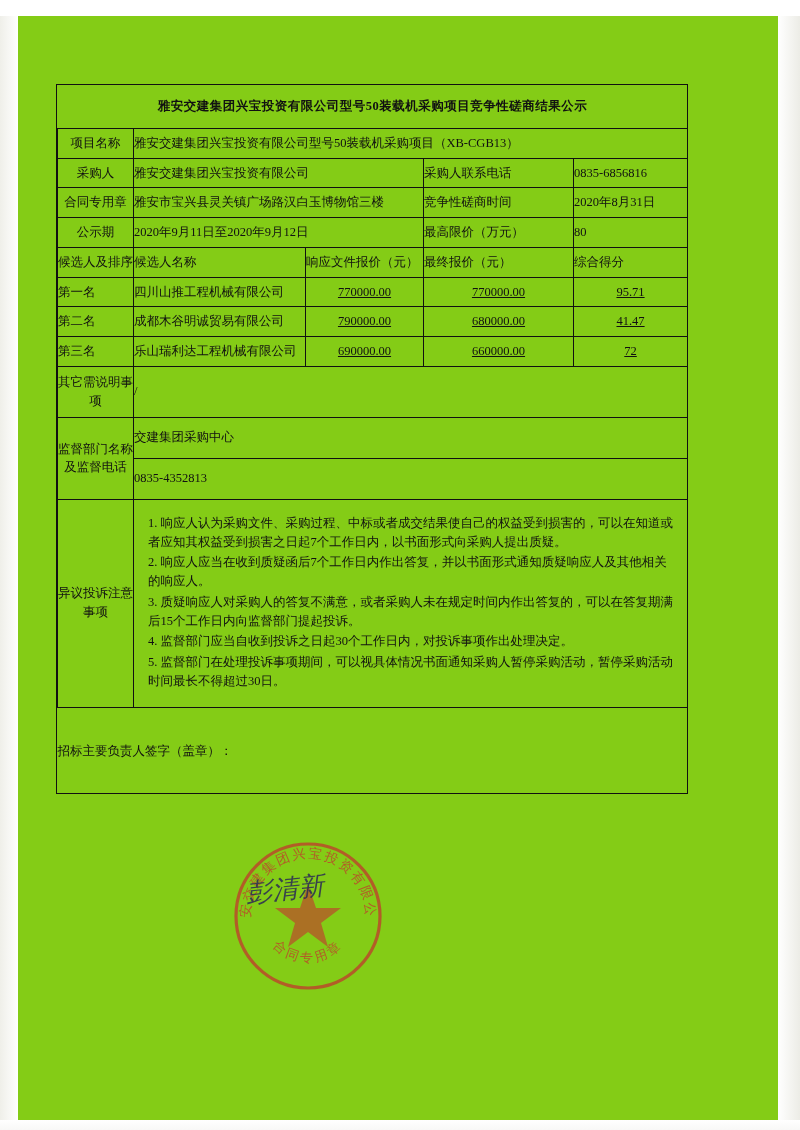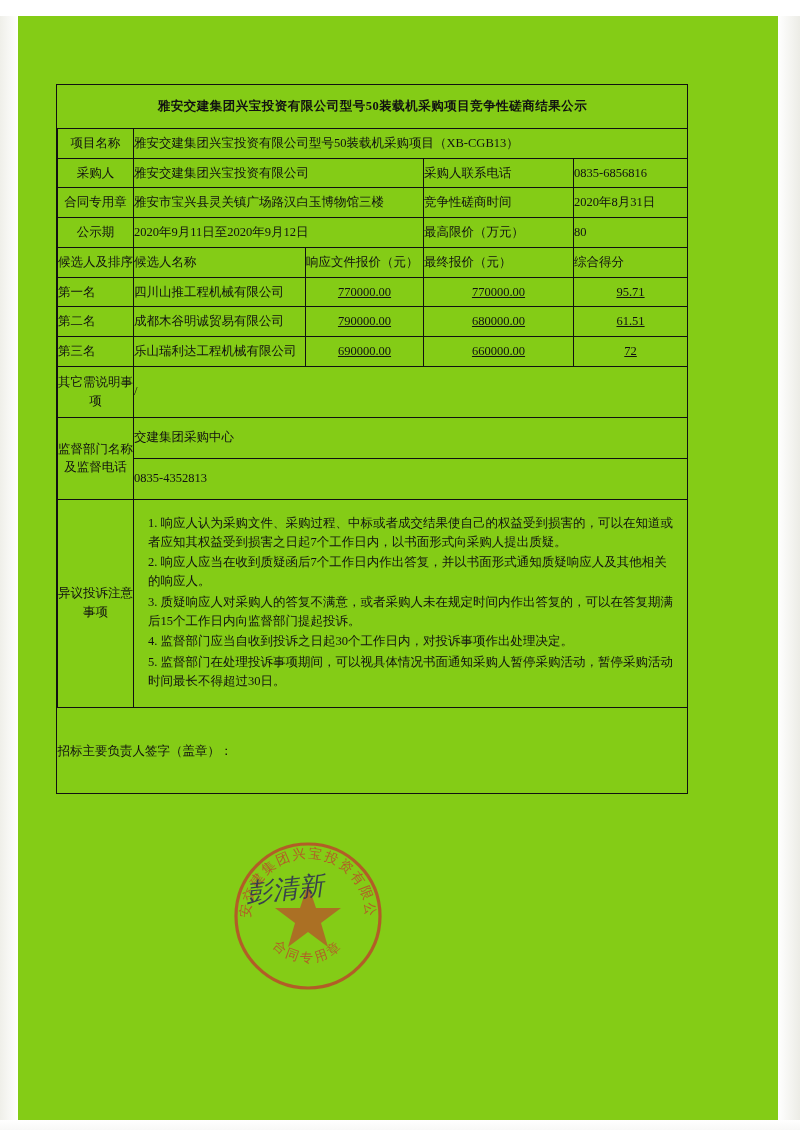--- a/index.html
+++ b/index.html
@@ -176,21 +176,21 @@
         <td class="num">770000.00</td>
         <td class="num">770000.00</td>
         <td class="num">95.71</td>
       </tr>
 
       <tr>
         <td class="ctr">第二名</td>
         <td class="lft">成都木谷明诚贸易有限公司</td>
         <td class="num">790000.00</td>
         <td class="num">680000.00</td>
-        <td class="num">61.51</td>
+        <td class="num">41.47</td>
       </tr>
 
       <tr>
         <td class="ctr">第三名</td>
         <td class="lft">乐山瑞利达工程机械有限公司</td>
         <td class="num">690000.00</td>
         <td class="num">660000.00</td>
         <td class="num">72</td>
       </tr>
 

